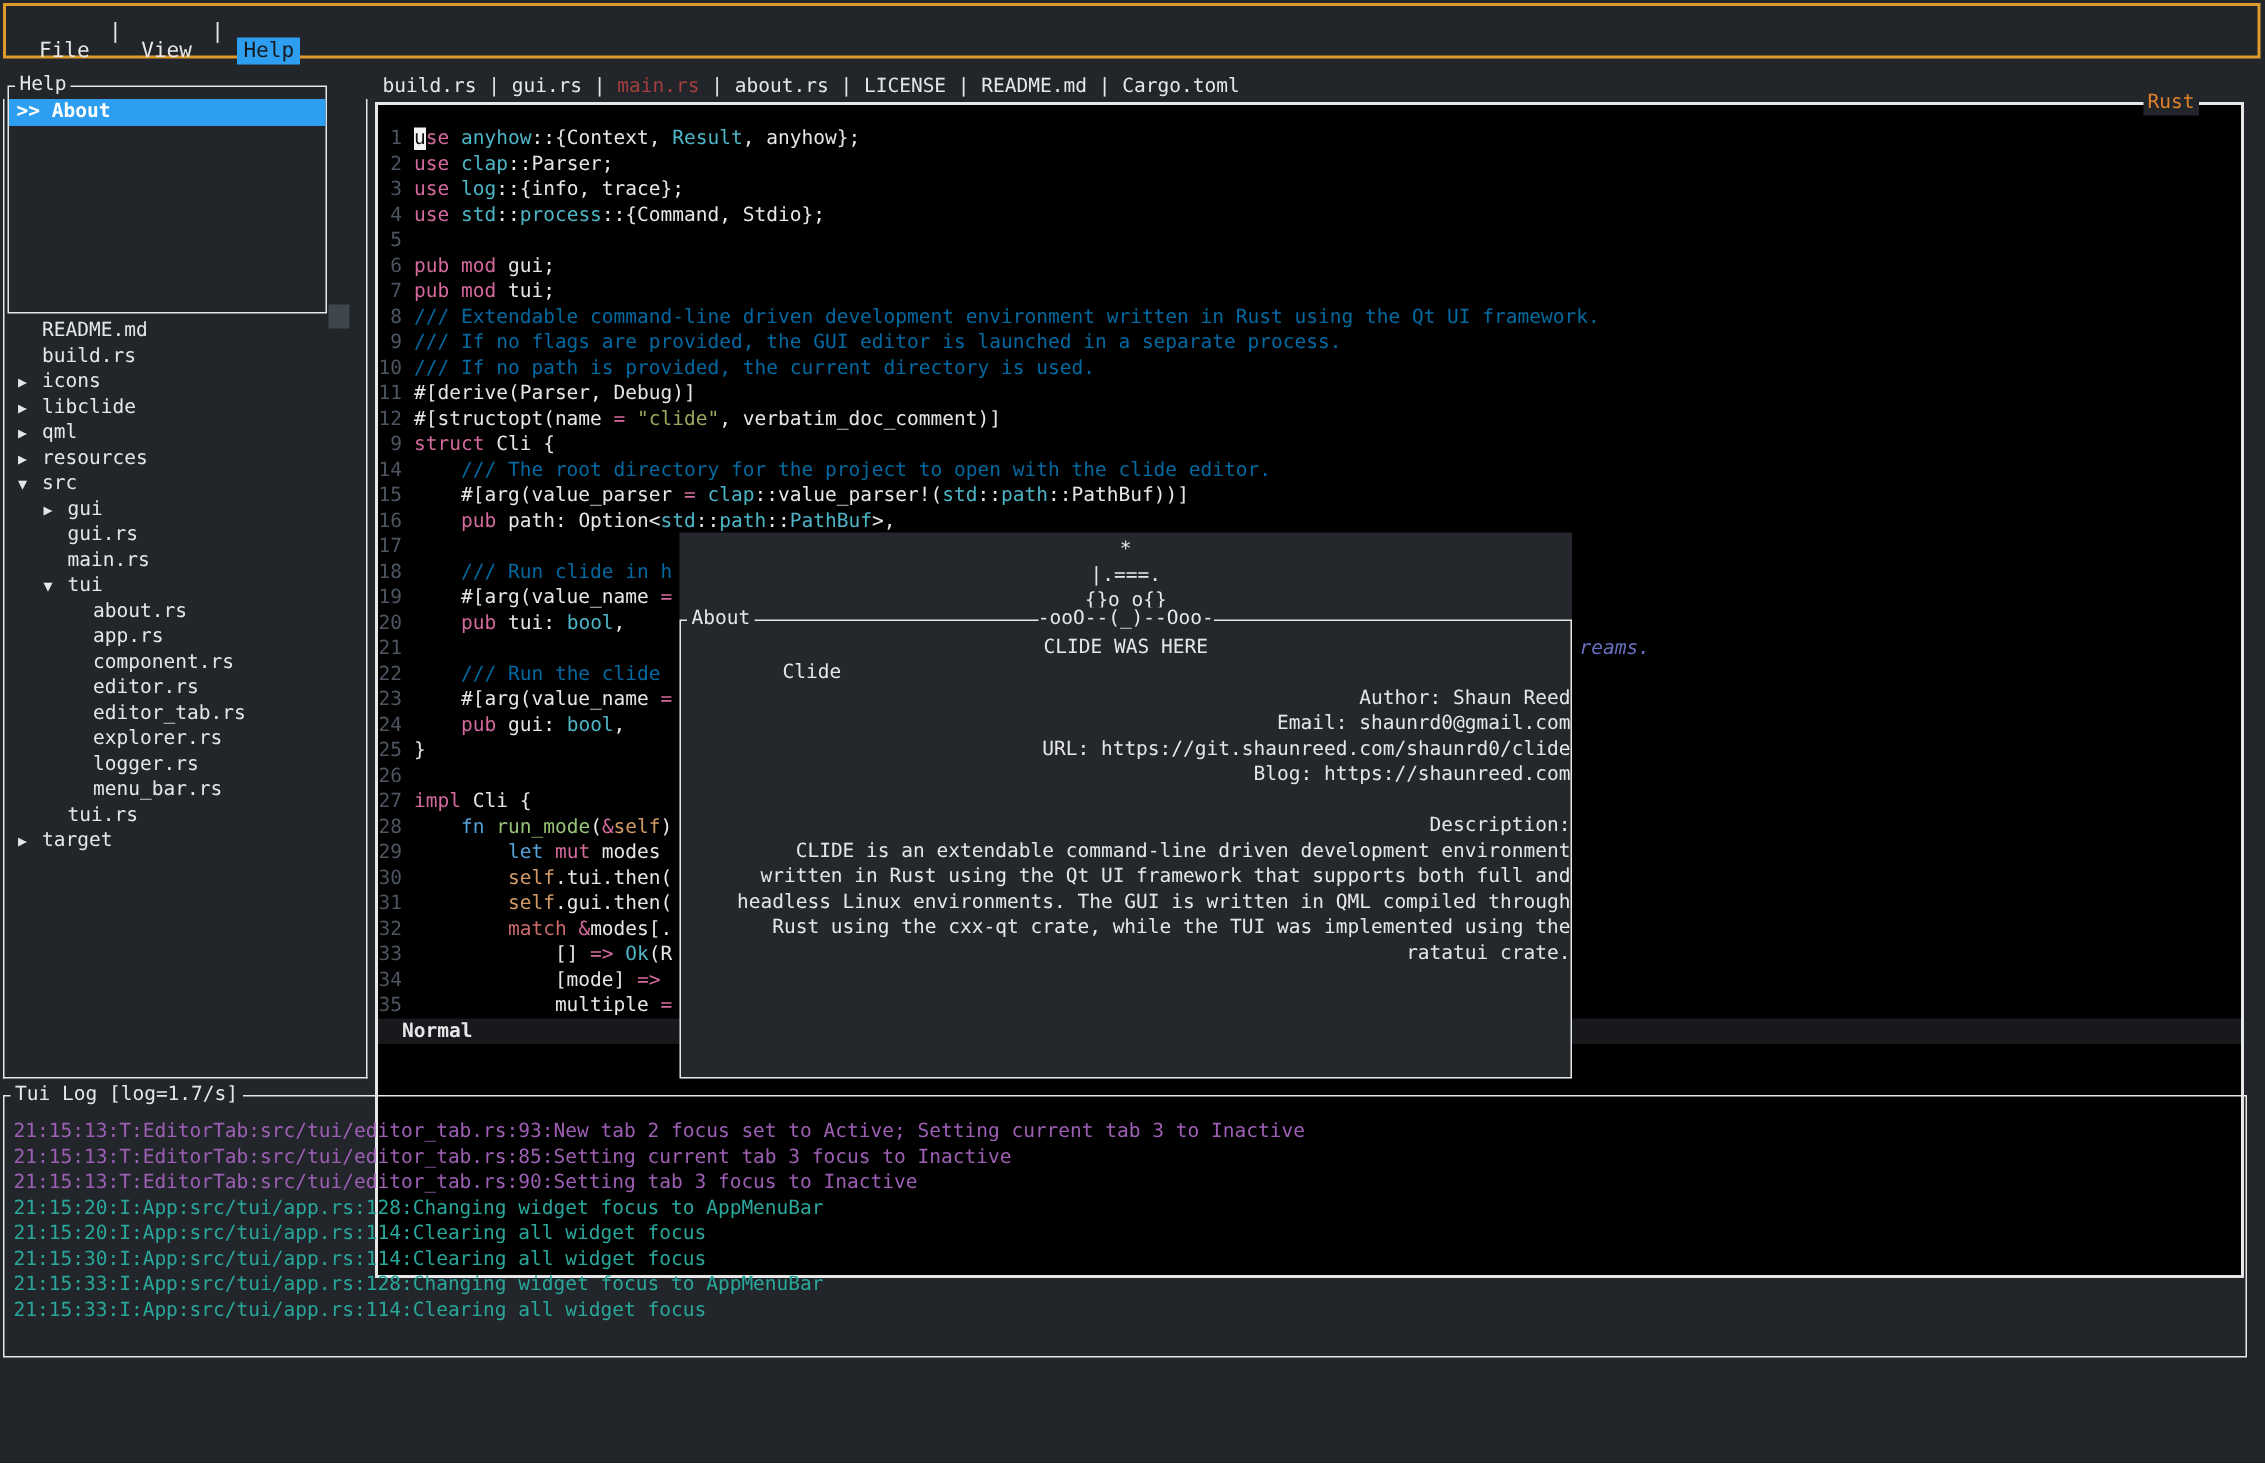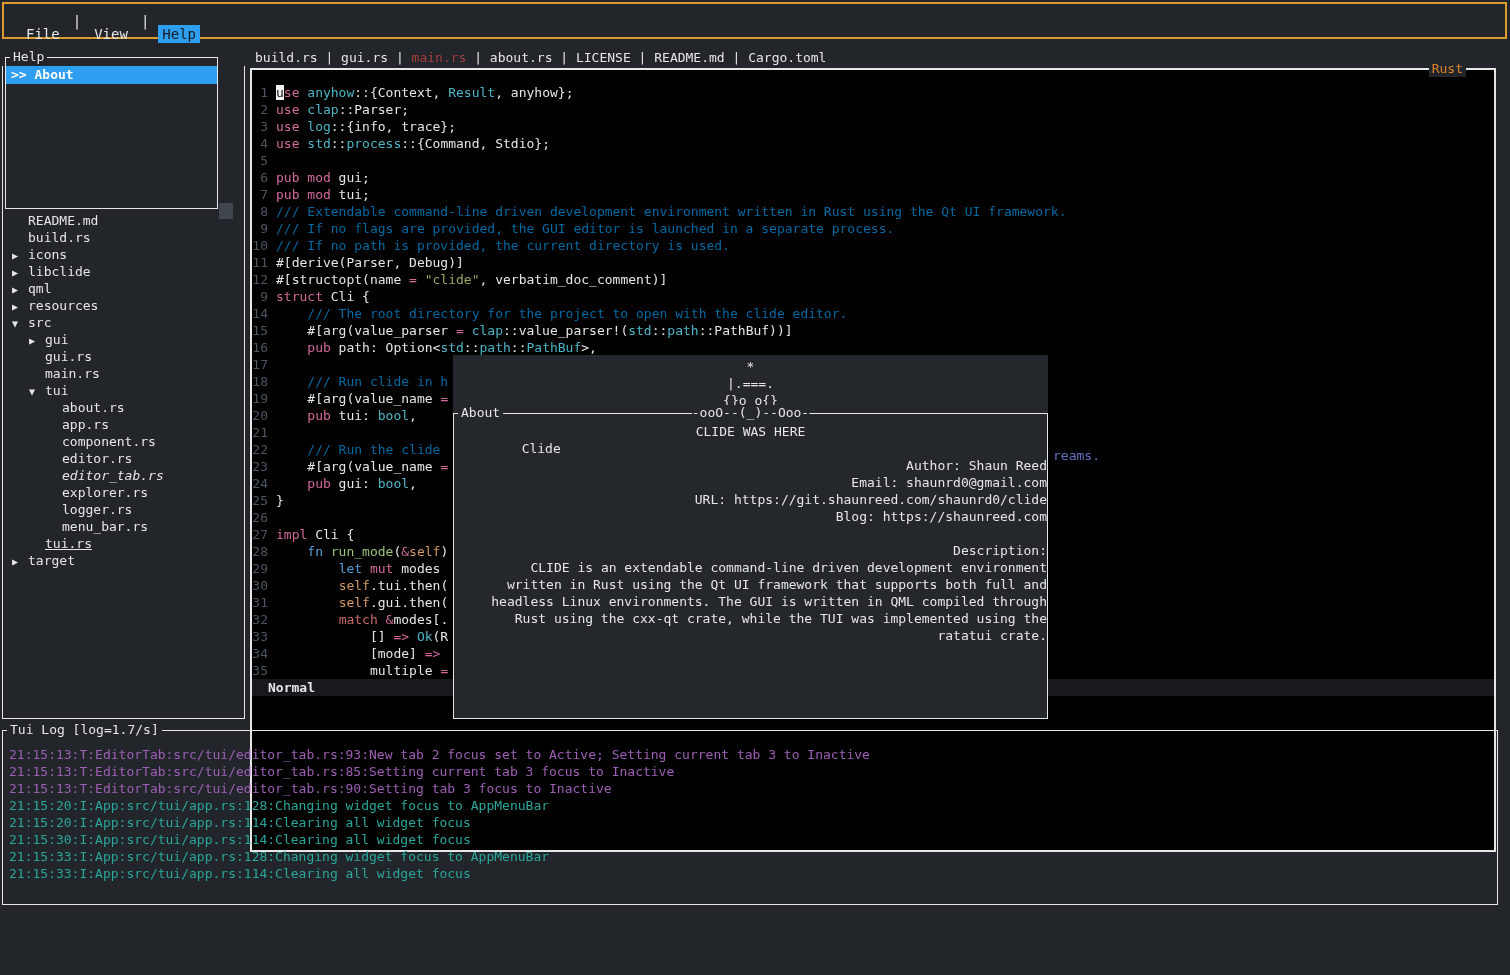--- a/index.html
+++ b/index.html
@@ -39,21 +39,21 @@
   
   .editor{position:absolute;left:250px;top:68px;width:1246px;height:784px;background:var(--editor-bg);border:2px solid var(--border);}
   .rust-badge{position:absolute;top:-10px;right:28px;background:var(--app-bg);padding:0 3px;color:var(--rust);line-height:17px;}
   #code{position:absolute;left:0;top:14px;right:0;}
   .code-line{height:17px;line-height:17px;white-space:pre;}
   .lnum{display:inline-block;width:16px;margin-right:8px;text-align:right;color:var(--dim);}
   .kw{color:#d3699c}.kb{color:#54a0d8}.kr{color:#c96a6a}.ty{color:#4db5c6}.fnm{color:#98c379}
   .sf{color:#d19a66}.cm{color:#0369a1}.str{color:#9aa75c}.fg{color:var(--fg)}
   .cur{background:#f2f2f2;color:#101010}
   .status-bar{position:absolute;left:0;right:0;top:609px;height:17px;line-height:17px;background:var(--statusbg);padding-left:16px;font-weight:bold;}
-  .overflow-frag{position:absolute;left:1053px;top:447px;height:17px;line-height:17px;color:#686fc0;white-space:pre;z-index:5;}
+  .overflow-frag{position:absolute;left:1053px;top:424px;height:17px;line-height:17px;color:#686fc0;white-space:pre;z-index:5;font-style:italic;}
 
   
   .popup{position:absolute;left:453px;top:355px;width:595px;height:364px;background:var(--popup-bg);z-index:20;}
   .popup-art{padding-top:3px;text-align:center;}
   .popup-art div{height:17px;line-height:17px;white-space:pre;}
   .popup-box{position:absolute;left:0;right:0;top:58px;bottom:0;border:1px solid var(--border);padding-top:9px;}
   .popup-box .panel-title{background:var(--popup-bg);}
   .border-art{position:absolute;top:-9px;left:50%;transform:translateX(-50%);background:var(--popup-bg);line-height:16px;white-space:pre;}
   .popup-row0{position:relative;height:17px;line-height:17px;padding-left:5px;white-space:pre;}
   .banner{position:absolute;left:50%;transform:translateX(-50%);top:0;}
@@ -97,25 +97,25 @@
         <div class="tree-row" style="padding-left: 25px;"><span class="tree-arrow" style="left: 9px;">▶</span><span>resources</span></div>
         <div class="tree-row" style="padding-left: 25px;"><span class="tree-arrow" style="left: 9px;">▼</span><span>src</span></div>
         <div class="tree-row" style="padding-left: 42px;"><span class="tree-arrow" style="left: 26px;">▶</span><span>gui</span></div>
         <div class="tree-row" style="padding-left: 42px;"><span>gui.rs</span></div>
         <div class="tree-row" style="padding-left: 42px;"><span>main.rs</span></div>
         <div class="tree-row" style="padding-left: 42px;"><span class="tree-arrow" style="left: 26px;">▼</span><span>tui</span></div>
         <div class="tree-row" style="padding-left: 59px;"><span>about.rs</span></div>
         <div class="tree-row" style="padding-left: 59px;"><span>app.rs</span></div>
         <div class="tree-row" style="padding-left: 59px;"><span>component.rs</span></div>
         <div class="tree-row" style="padding-left: 59px;"><span>editor.rs</span></div>
-        <div class="tree-row" style="padding-left: 59px; font-style: italic;"><span>editor_tab.rs</span></div>
+        <div class="tree-row" style="padding-left: 59px;"><span>editor_tab.rs</span></div>
         <div class="tree-row" style="padding-left: 59px;"><span>explorer.rs</span></div>
         <div class="tree-row" style="padding-left: 59px;"><span>logger.rs</span></div>
         <div class="tree-row" style="padding-left: 59px;"><span>menu_bar.rs</span></div>
-        <div class="tree-row" style="padding-left: 42px; text-decoration: underline;"><span>tui.rs</span></div>
+        <div class="tree-row" style="padding-left: 42px;"><span>tui.rs</span></div>
         <div class="tree-row" style="padding-left: 25px;"><span class="tree-arrow" style="left: 9px;">▶</span><span>target</span></div>
       </div>
   </div>
   <div class="scroll-thumb"></div>
 
   <div class="tab-bar" id="tabs"><span class="tab">build.rs</span><span class="tab-sep"> | </span><span class="tab">gui.rs</span><span class="tab-sep"> | </span><span class="tab active">main.rs</span><span class="tab-sep"> | </span><span class="tab">about.rs</span><span class="tab-sep"> | </span><span class="tab">LICENSE</span><span class="tab-sep"> | </span><span class="tab">README.md</span><span class="tab-sep"> | </span><span class="tab">Cargo.toml</span></div>
 
   <div class="editor">
     <span class="rust-badge">Rust</span>
     <div id="code">

